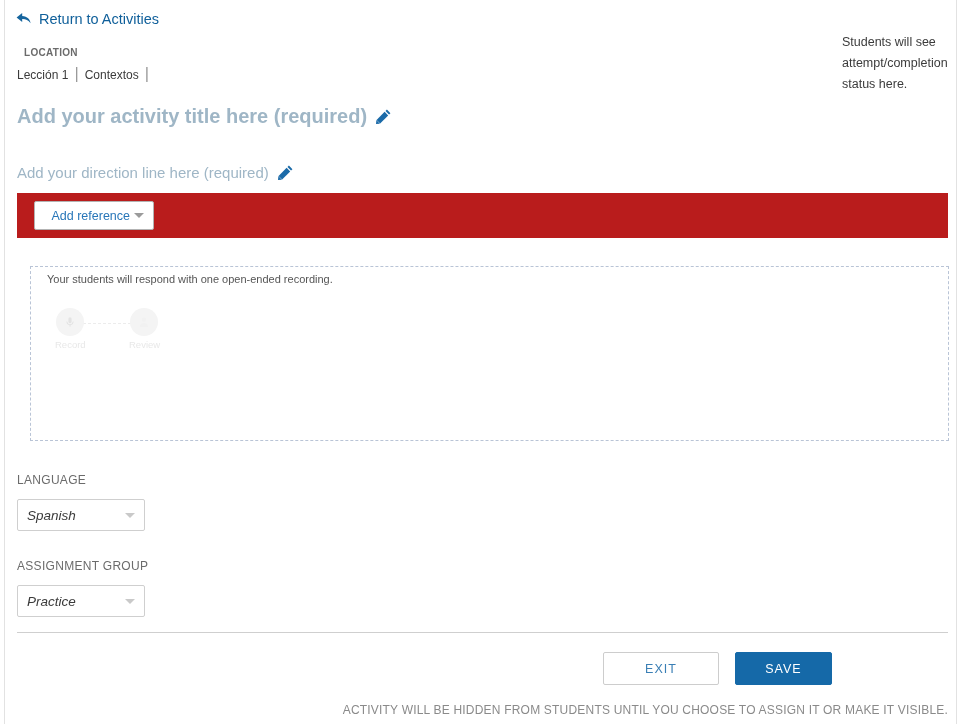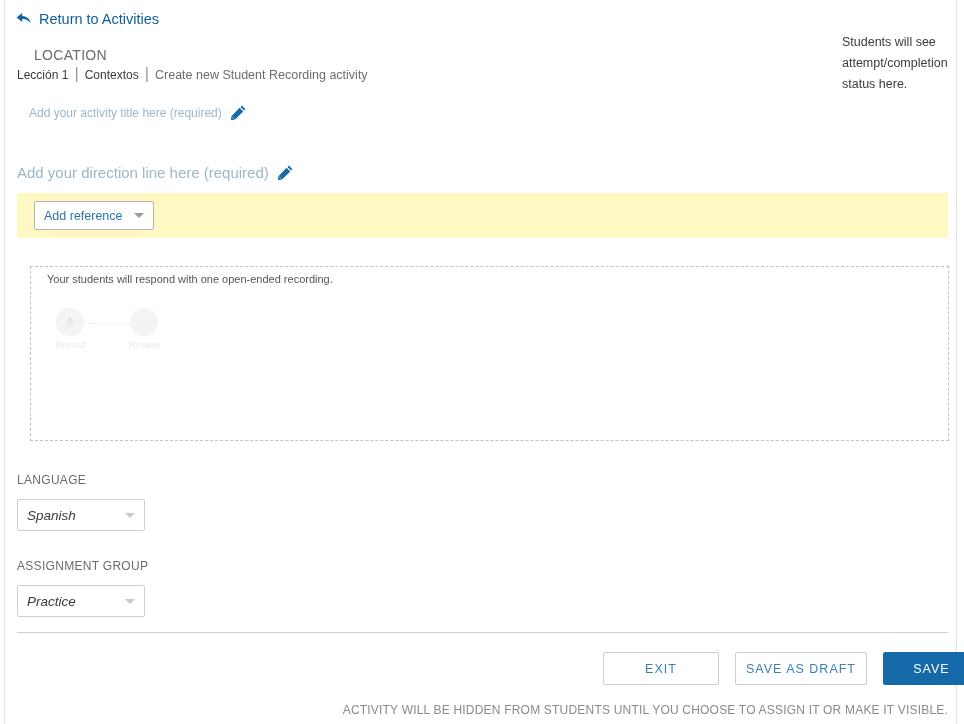--- a/index.html
+++ b/index.html
@@ -37,25 +37,26 @@
     color: #0f5f9a;
     font-size: 14.5px;
     cursor: pointer;
     user-select: none;
   }
   .return-arrow { display: block; width: 16px; height: 14px; }
 
   
   .location-label {
     position: absolute;
-    left: 34px;
+    left: 24px;
     top: 47px;
-    font-size: 14px;
+    font-size: 10px;
     letter-spacing: .3px;
     color: #6b6b6b;
+    font-weight: bold;
   }
   .breadcrumb {
     position: absolute;
     left: 17px;
     top: 64px;
     display: flex;
     align-items: baseline;
     white-space: nowrap;
   }
   .bc-main { font-size: 12px; color: #3b3b3b; }
@@ -77,39 +78,39 @@
   .edit-line {
     position: absolute;
     display: flex;
     align-items: center;
     gap: 9px;
     left: 17px;
   }
   .edit-line.title { top: 105px; }
   .edit-line.direction { top: 132px; margin-top: 32px; }
   .ph-title {
-    font-size: 12px;
-    font-weight: normal;
+    font-size: 20px;
+    font-weight: bold;
     color: #9fb6c6;
-    margin-left: 12px;
   }
   .ph-direction {
     font-size: 15px;
     color: #9fb6c6;
   }
   .pencil { display: block; width: 15px; height: 15px; cursor: pointer; }
 
   
   .toolbar {
     position: absolute;
     left: 17px;
     top: 193px;
     width: 931px;
     height: 45px;
-    background: #fef9c3;
+    background: #b91c1c;
+    text-align: right;
   }
   .add-reference {
     position: absolute;
     left: 17px;
     top: 8px;
     width: 120px;
     height: 29px;
     background: #ffffff;
     border: 1px solid #b3b3b3;
     border-radius: 2px;
@@ -290,21 +291,20 @@
   </svg>
   <span>Return to Activities</span>
 </div>
 
 <div class="location-label">LOCATION</div>
 <div class="breadcrumb">
   <span class="bc-main">Lección 1</span>
   <span class="bc-sep">|</span>
   <span class="bc-main">Contextos</span>
   <span class="bc-sep">|</span>
-  <span class="bc-sub">Create new Student Recording activity</span>
 </div>
 
 <div class="status-note">Students will see attempt/completion status here.</div>
 
 <div class="edit-line title">
   <span class="ph-title">Add your activity title here (required)</span>
   <svg class="pencil" viewBox="0 0 16 16">
     <path d="M11.6 0.6 L15.4 4.4 L13.9 5.9 L10.1 2.1 Z" fill="#1a6aa8"></path>
     <path d="M9.2 3.0 L13.0 6.8 L4.4 15.4 L0.6 11.6 Z" fill="#1a6aa8"></path>
     <path d="M0.4 11.8 L4.2 15.6 L0.0 16.0 Z" fill="#1a6aa8"></path>
@@ -361,16 +361,15 @@
 
 <div class="field-label assignment">ASSIGNMENT GROUP</div>
 <div class="select-box assignment">
   <span class="select-value">Practice</span>
   <span class="select-caret"></span>
 </div>
 
 <div class="divider"></div>
 <div class="footer-actions">
   <div class="btn btn-outline btn-exit">EXIT</div>
-  <div class="btn btn-outline btn-draft">SAVE AS DRAFT</div>
   <div class="btn btn-primary">SAVE</div>
 </div>
 <div class="footer-note">ACTIVITY WILL BE HIDDEN FROM STUDENTS UNTIL YOU CHOOSE TO ASSIGN IT OR MAKE IT VISIBLE.</div>
 
 </body></html>

